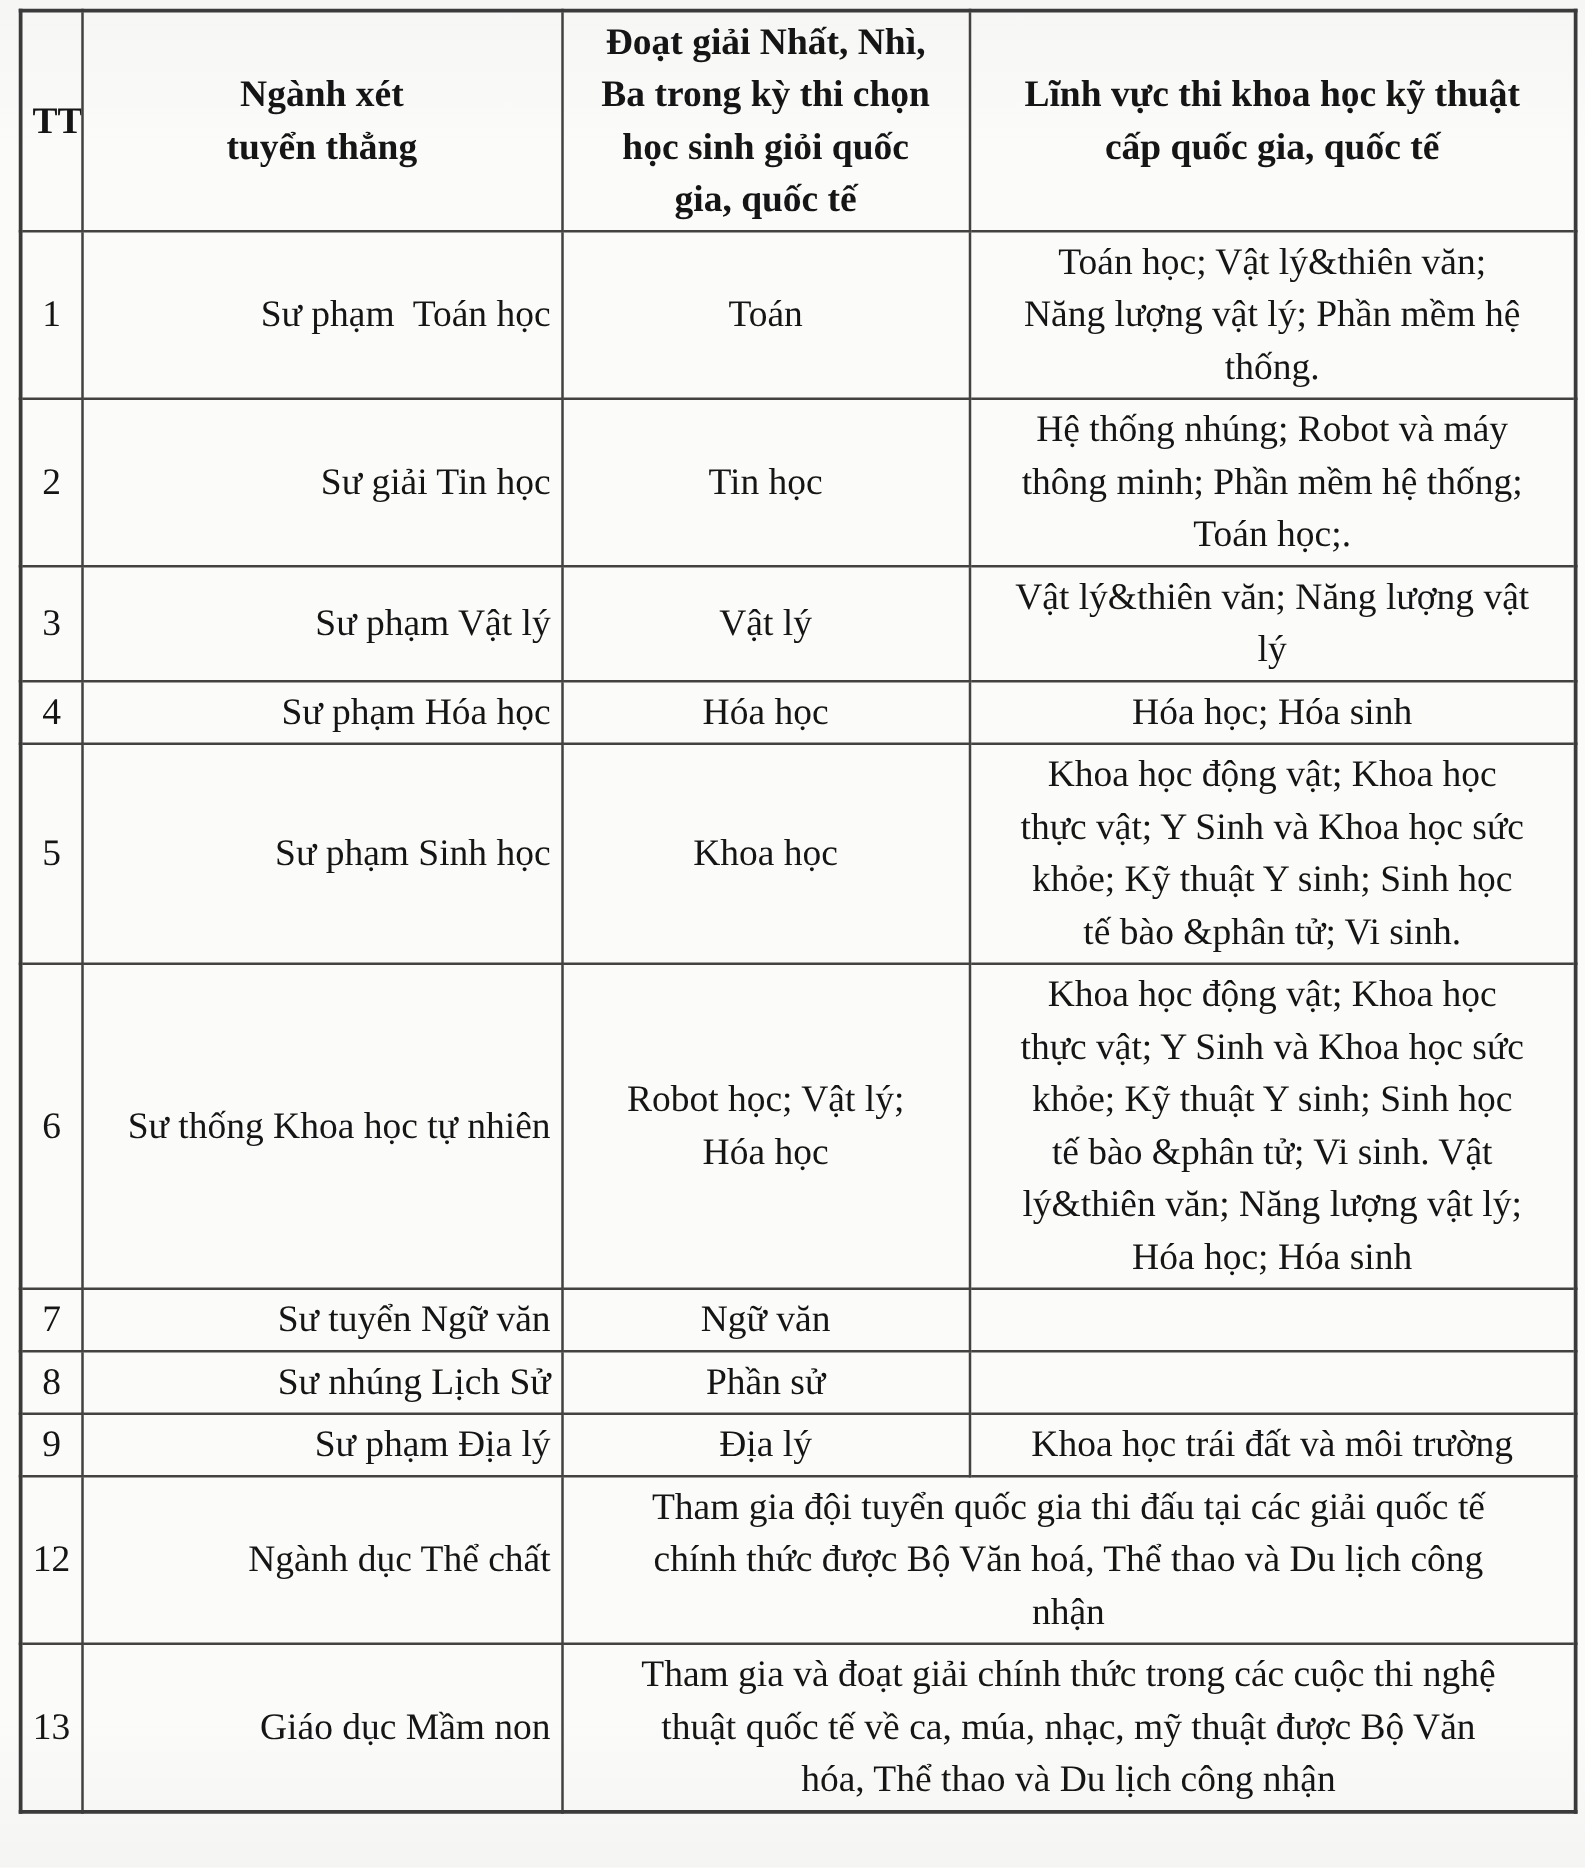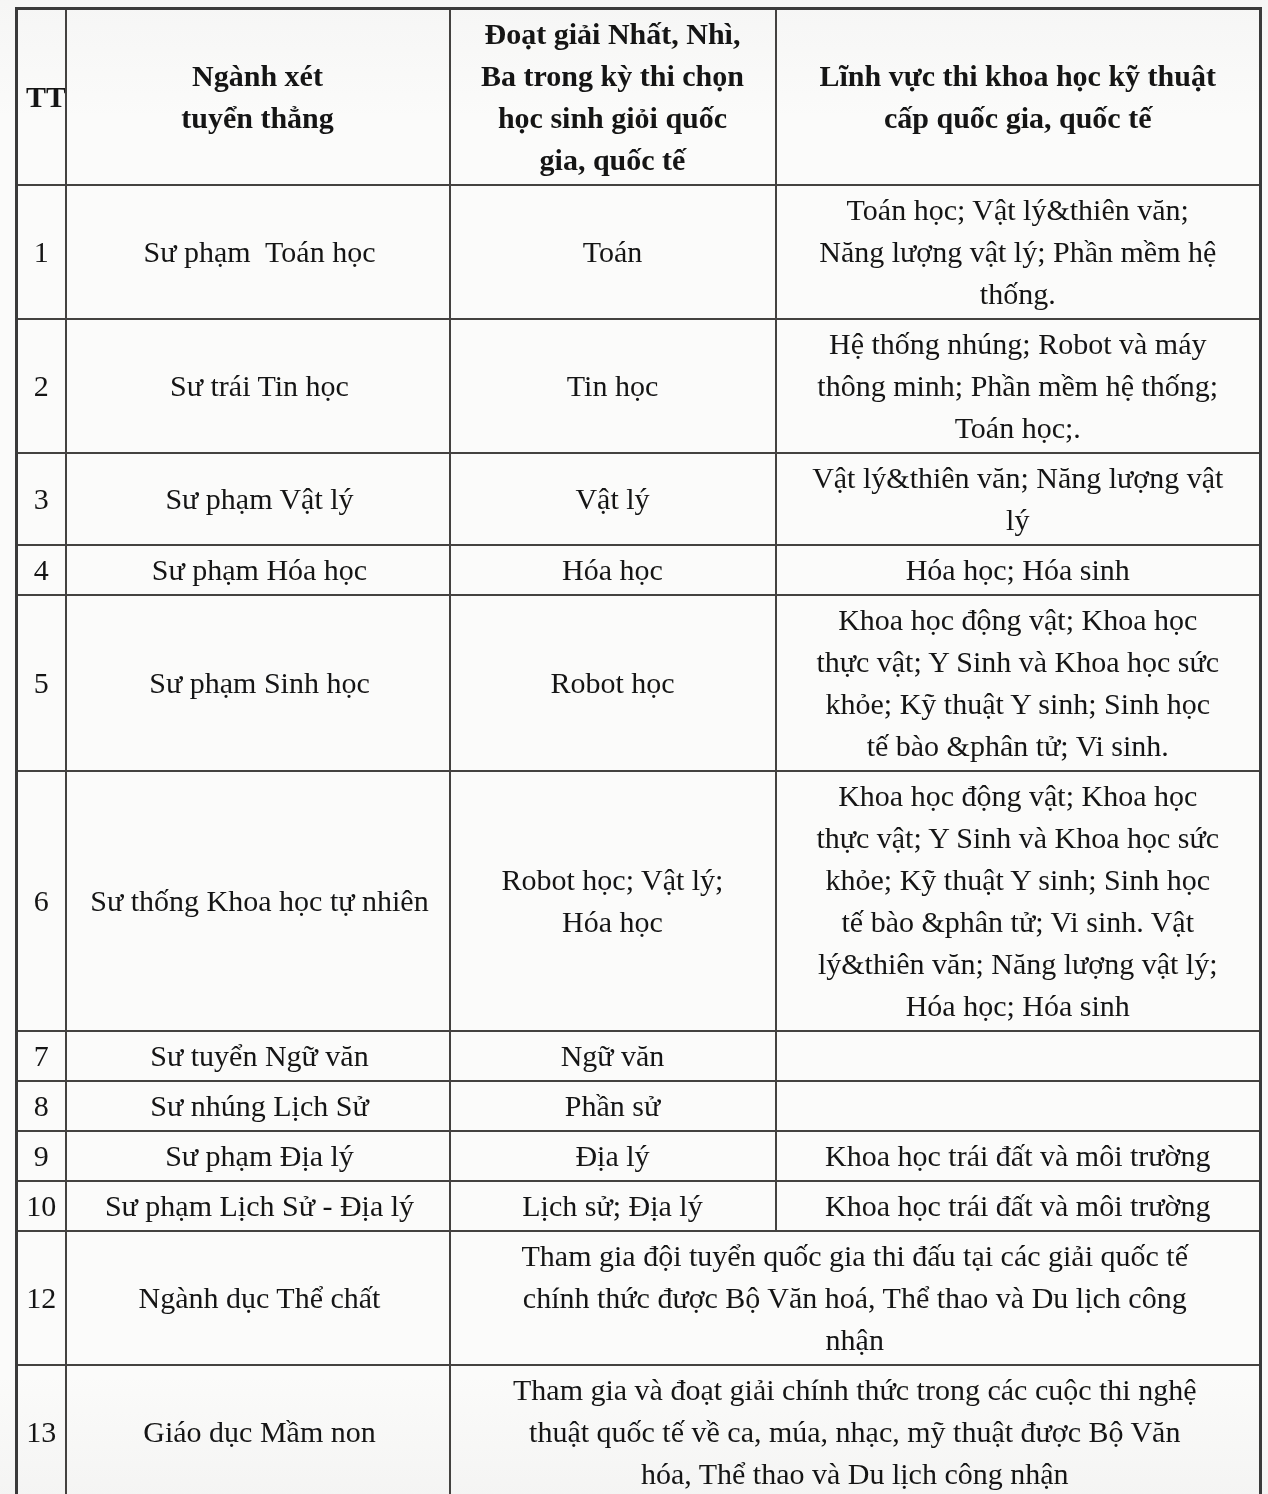--- a/index.html
+++ b/index.html
@@ -36,21 +36,21 @@
     vertical-align: middle;
     text-align: center;
     padding: 3px 8px;
     white-space: pre-wrap;
     overflow: hidden;
   }
   .doc-table th {
     font-weight: bold;
   }
   .doc-table td.major-cell {
-    text-align: center;
+    text-align: right;
     padding-left: 12px;
   }
   .doc-table td.tt-cell {
     padding-left: 2px;
     padding-right: 2px;
   }
 </style>
 </head>
 <body>
 
@@ -79,21 +79,21 @@
       <tr style="height:132px">
         <td class="tt-cell">1</td>
         <td class="major-cell">Sư phạm  Toán học</td>
         <td>Toán</td>
         <td>Toán học; Vật lý&amp;thiên văn;
 Năng lượng vật lý; Phần mềm hệ
 thống.</td>
       </tr>
       <tr style="height:126px">
         <td class="tt-cell">2</td>
-        <td class="major-cell">Sư trái Tin học</td>
+        <td class="major-cell">Sư giải Tin học</td>
         <td>Tin học</td>
         <td>Hệ thống nhúng; Robot và máy
 thông minh; Phần mềm hệ thống;
 Toán học;.</td>
       </tr>
       <tr style="height:86px">
         <td class="tt-cell">3</td>
         <td class="major-cell">Sư phạm Vật lý</td>
         <td>Vật lý</td>
         <td>Vật lý&amp;thiên văn; Năng lượng vật
@@ -101,21 +101,21 @@
       </tr>
       <tr style="height:48px">
         <td class="tt-cell">4</td>
         <td class="major-cell">Sư phạm Hóa học</td>
         <td>Hóa học</td>
         <td>Hóa học; Hóa sinh</td>
       </tr>
       <tr style="height:166px">
         <td class="tt-cell">5</td>
         <td class="major-cell">Sư phạm Sinh học</td>
-        <td>Robot học</td>
+        <td>Khoa học</td>
         <td>Khoa học động vật; Khoa học
 thực vật; Y Sinh và Khoa học sức
 khỏe; Kỹ thuật Y sinh; Sinh học
 tế bào &amp;phân tử; Vi sinh.</td>
       </tr>
       <tr style="height:254px">
         <td class="tt-cell">6</td>
         <td class="major-cell">Sư thống Khoa học tự nhiên</td>
         <td>Robot học; Vật lý;
 Hóa học</td>
@@ -137,26 +137,20 @@
         <td class="major-cell">Sư nhúng Lịch Sử</td>
         <td>Phần sử</td>
         <td></td>
       </tr>
       <tr style="height:49px">
         <td class="tt-cell">9</td>
         <td class="major-cell">Sư phạm Địa lý</td>
         <td>Địa lý</td>
         <td>Khoa học trái đất và môi trường</td>
       </tr>
-      <tr style="height:48px">
-        <td class="tt-cell">10</td>
-        <td class="major-cell">Sư phạm Lịch Sử - Địa lý</td>
-        <td>Lịch sử; Địa lý</td>
-        <td>Khoa học trái đất và môi trường</td>
-      </tr>
       <tr style="height:124px">
         <td class="tt-cell">12</td>
         <td class="major-cell">Ngành dục Thể chất</td>
         <td colspan="2">Tham gia đội tuyển quốc gia thi đấu tại các giải quốc tế
 chính thức được Bộ Văn hoá, Thể thao và Du lịch công
 nhận</td>
       </tr>
       <tr style="height:132px">
         <td class="tt-cell">13</td>
         <td class="major-cell">Giáo dục Mầm non</td>

